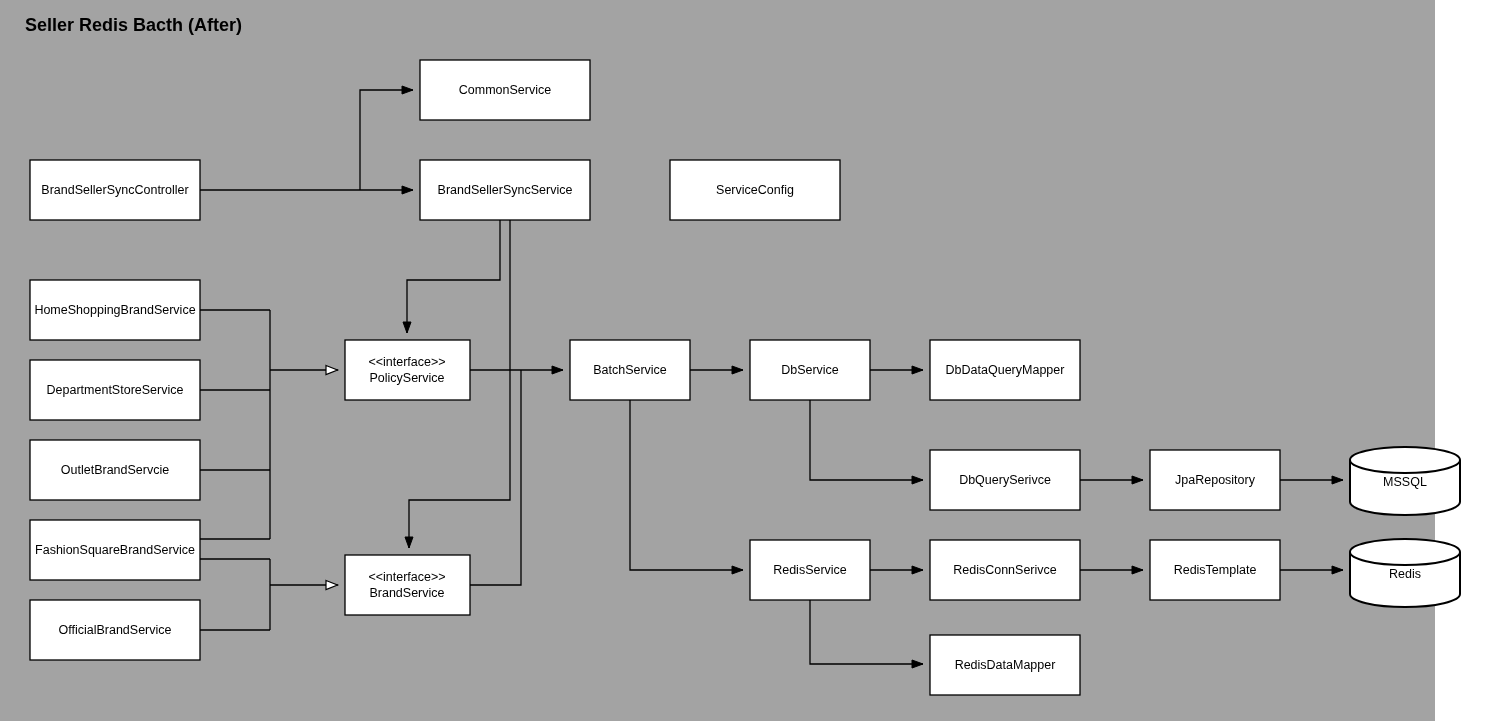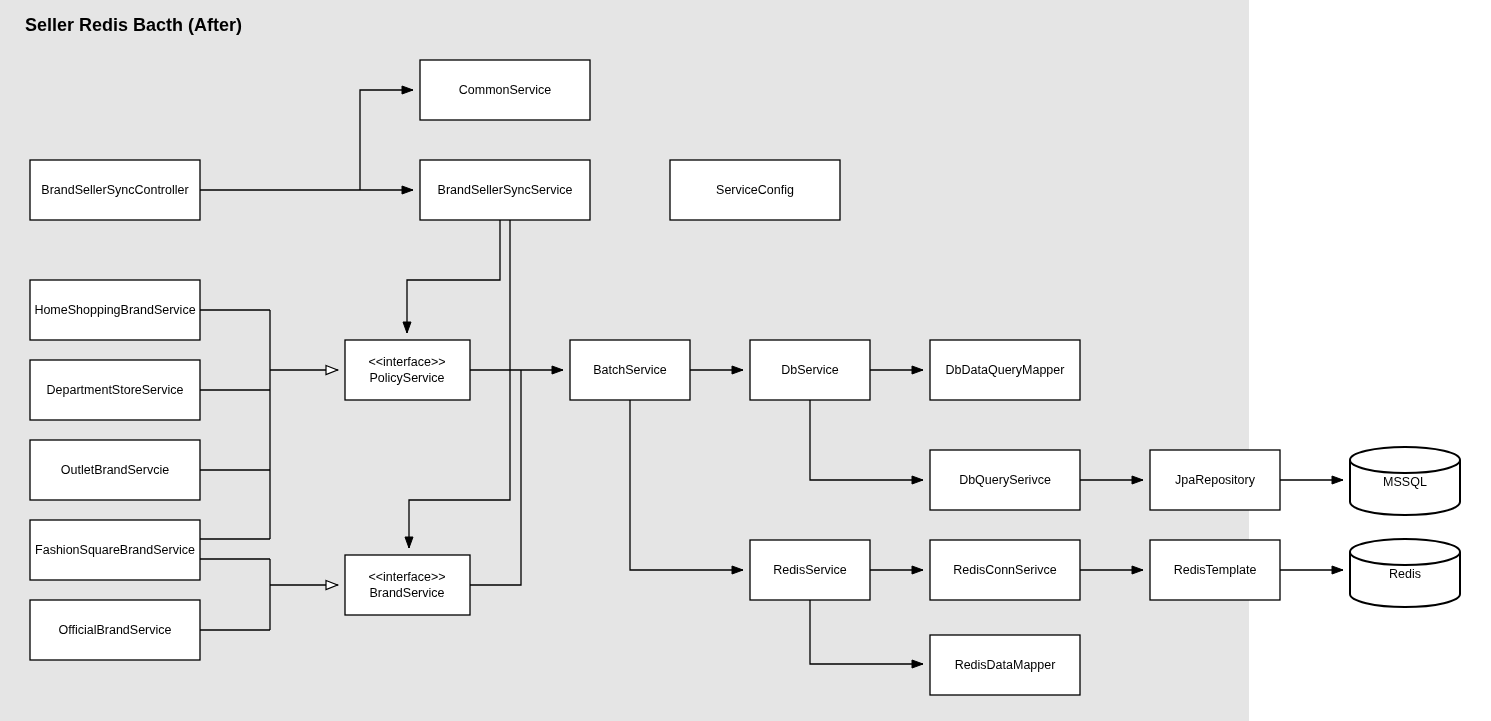--- a/index.html
+++ b/index.html
@@ -1,16 +1,16 @@
 <!DOCTYPE html>
 <html><head>
 <meta charset="utf-8">
 <style>
   html,body{margin:0;padding:0;background:#ffffff;}
-  .stage{position:relative;width:1249px;height:721px;background:#e5e5e5;font-family:"Liberation Sans",sans-serif;}
+  .stage{position:relative;width:1435px;height:721px;background:#a3a3a3;font-family:"Liberation Sans",sans-serif;}
   svg{display:block;}
   .node{fill:#ffffff;stroke:#000000;stroke-width:1.3;}
   .cyl{fill:#ffffff;stroke:#000000;stroke-width:2;}
   .edge{fill:none;stroke:#000000;stroke-width:1.3;}
   .lbl{font:12.5px "Liberation Sans",sans-serif;fill:#000000;text-anchor:middle;}
   .title{font:bold 18px "Liberation Sans",sans-serif;fill:#000000;}
 </style>
 </head>
 <body>
 

